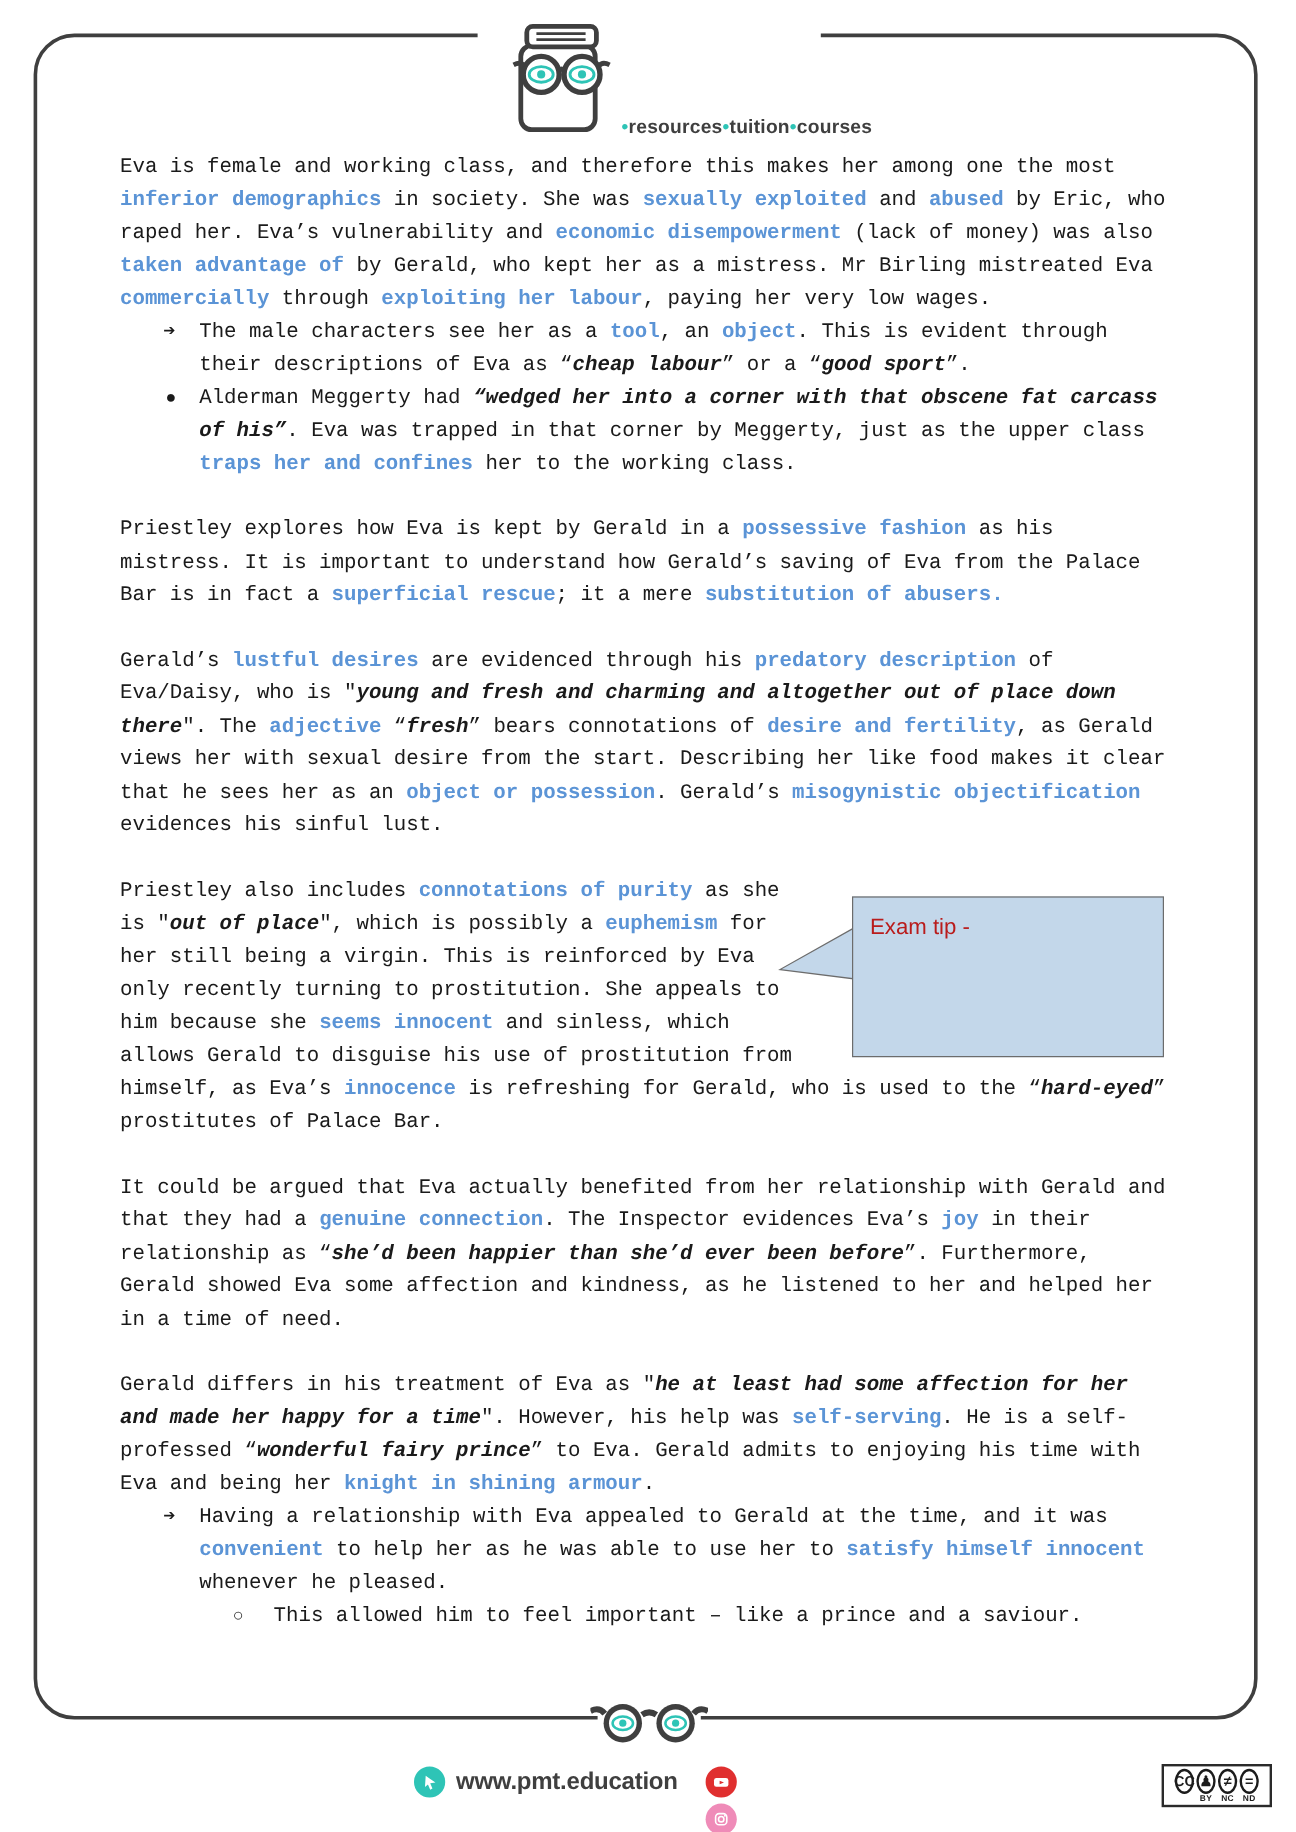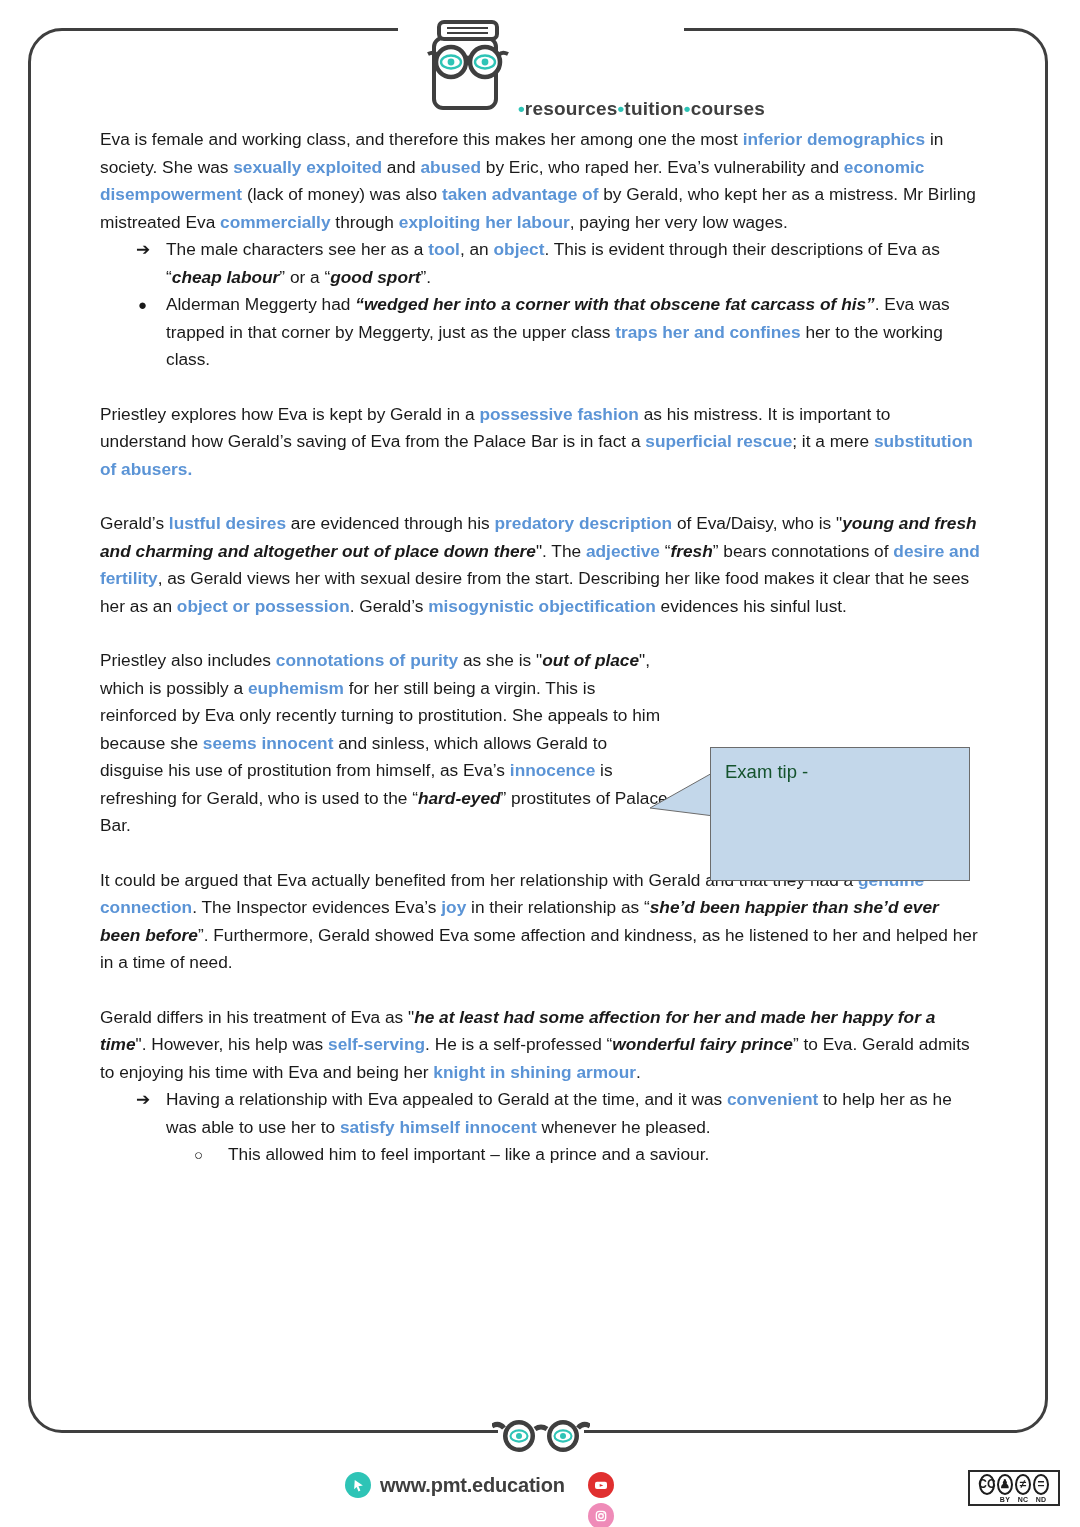--- a/index.html
+++ b/index.html
@@ -56,37 +56,38 @@
     line-height: 74px;
     letter-spacing: 1px;
     color: #3f3f3f;
     font-weight: 400;
     font-family: "Liberation Sans", sans-serif;
   }
   #logo .tagline {
     position: absolute;
     left: 120px;
     top: 80px;
-    font-size: 19px;
+    font-size: 16px;
     font-weight: bold;
     color: #3f3f3f;
     letter-spacing: 0.2px;
     white-space: nowrap;
   }
   #logo .tagline .dot { color: #2ec4b6; }
 
   
   #content {
     position: absolute;
     left: 100px;
     top: 126px;
     width: 880px;
     font-size: 17.3px;
     line-height: 27.5px;
     color: #1a1a1a;
+    font-family: Liberation Mono, monospace;
   }
   #content p { margin: 0; }
   .para { margin: 0 0 0 0; }
   .spacer { height: 27px; }
 
   .hl { color: #5b94d6; font-weight: bold; }
   .bi { font-weight: bold; font-style: italic; }
   .uh { text-decoration: underline; }
 
   ul.lvl1 {
@@ -147,21 +148,21 @@
     box-sizing: border-box;
     padding: 12px 10px 8px 14px;
     font-size: 15.5px;
     line-height: 20.5px;
     color: #111111;
   }
   #exam-tip .tip-title {
     font-size: 18.5px;
     line-height: 24px;
     margin-bottom: 1px;
-    color: #14532d;
+    color: #b91c1c;
   }
   #exam-tip-tail {
     position: absolute;
     left: 650px;
     top: 772px;
     width: 64px;
     height: 44px;
     overflow: visible;
   }
 

